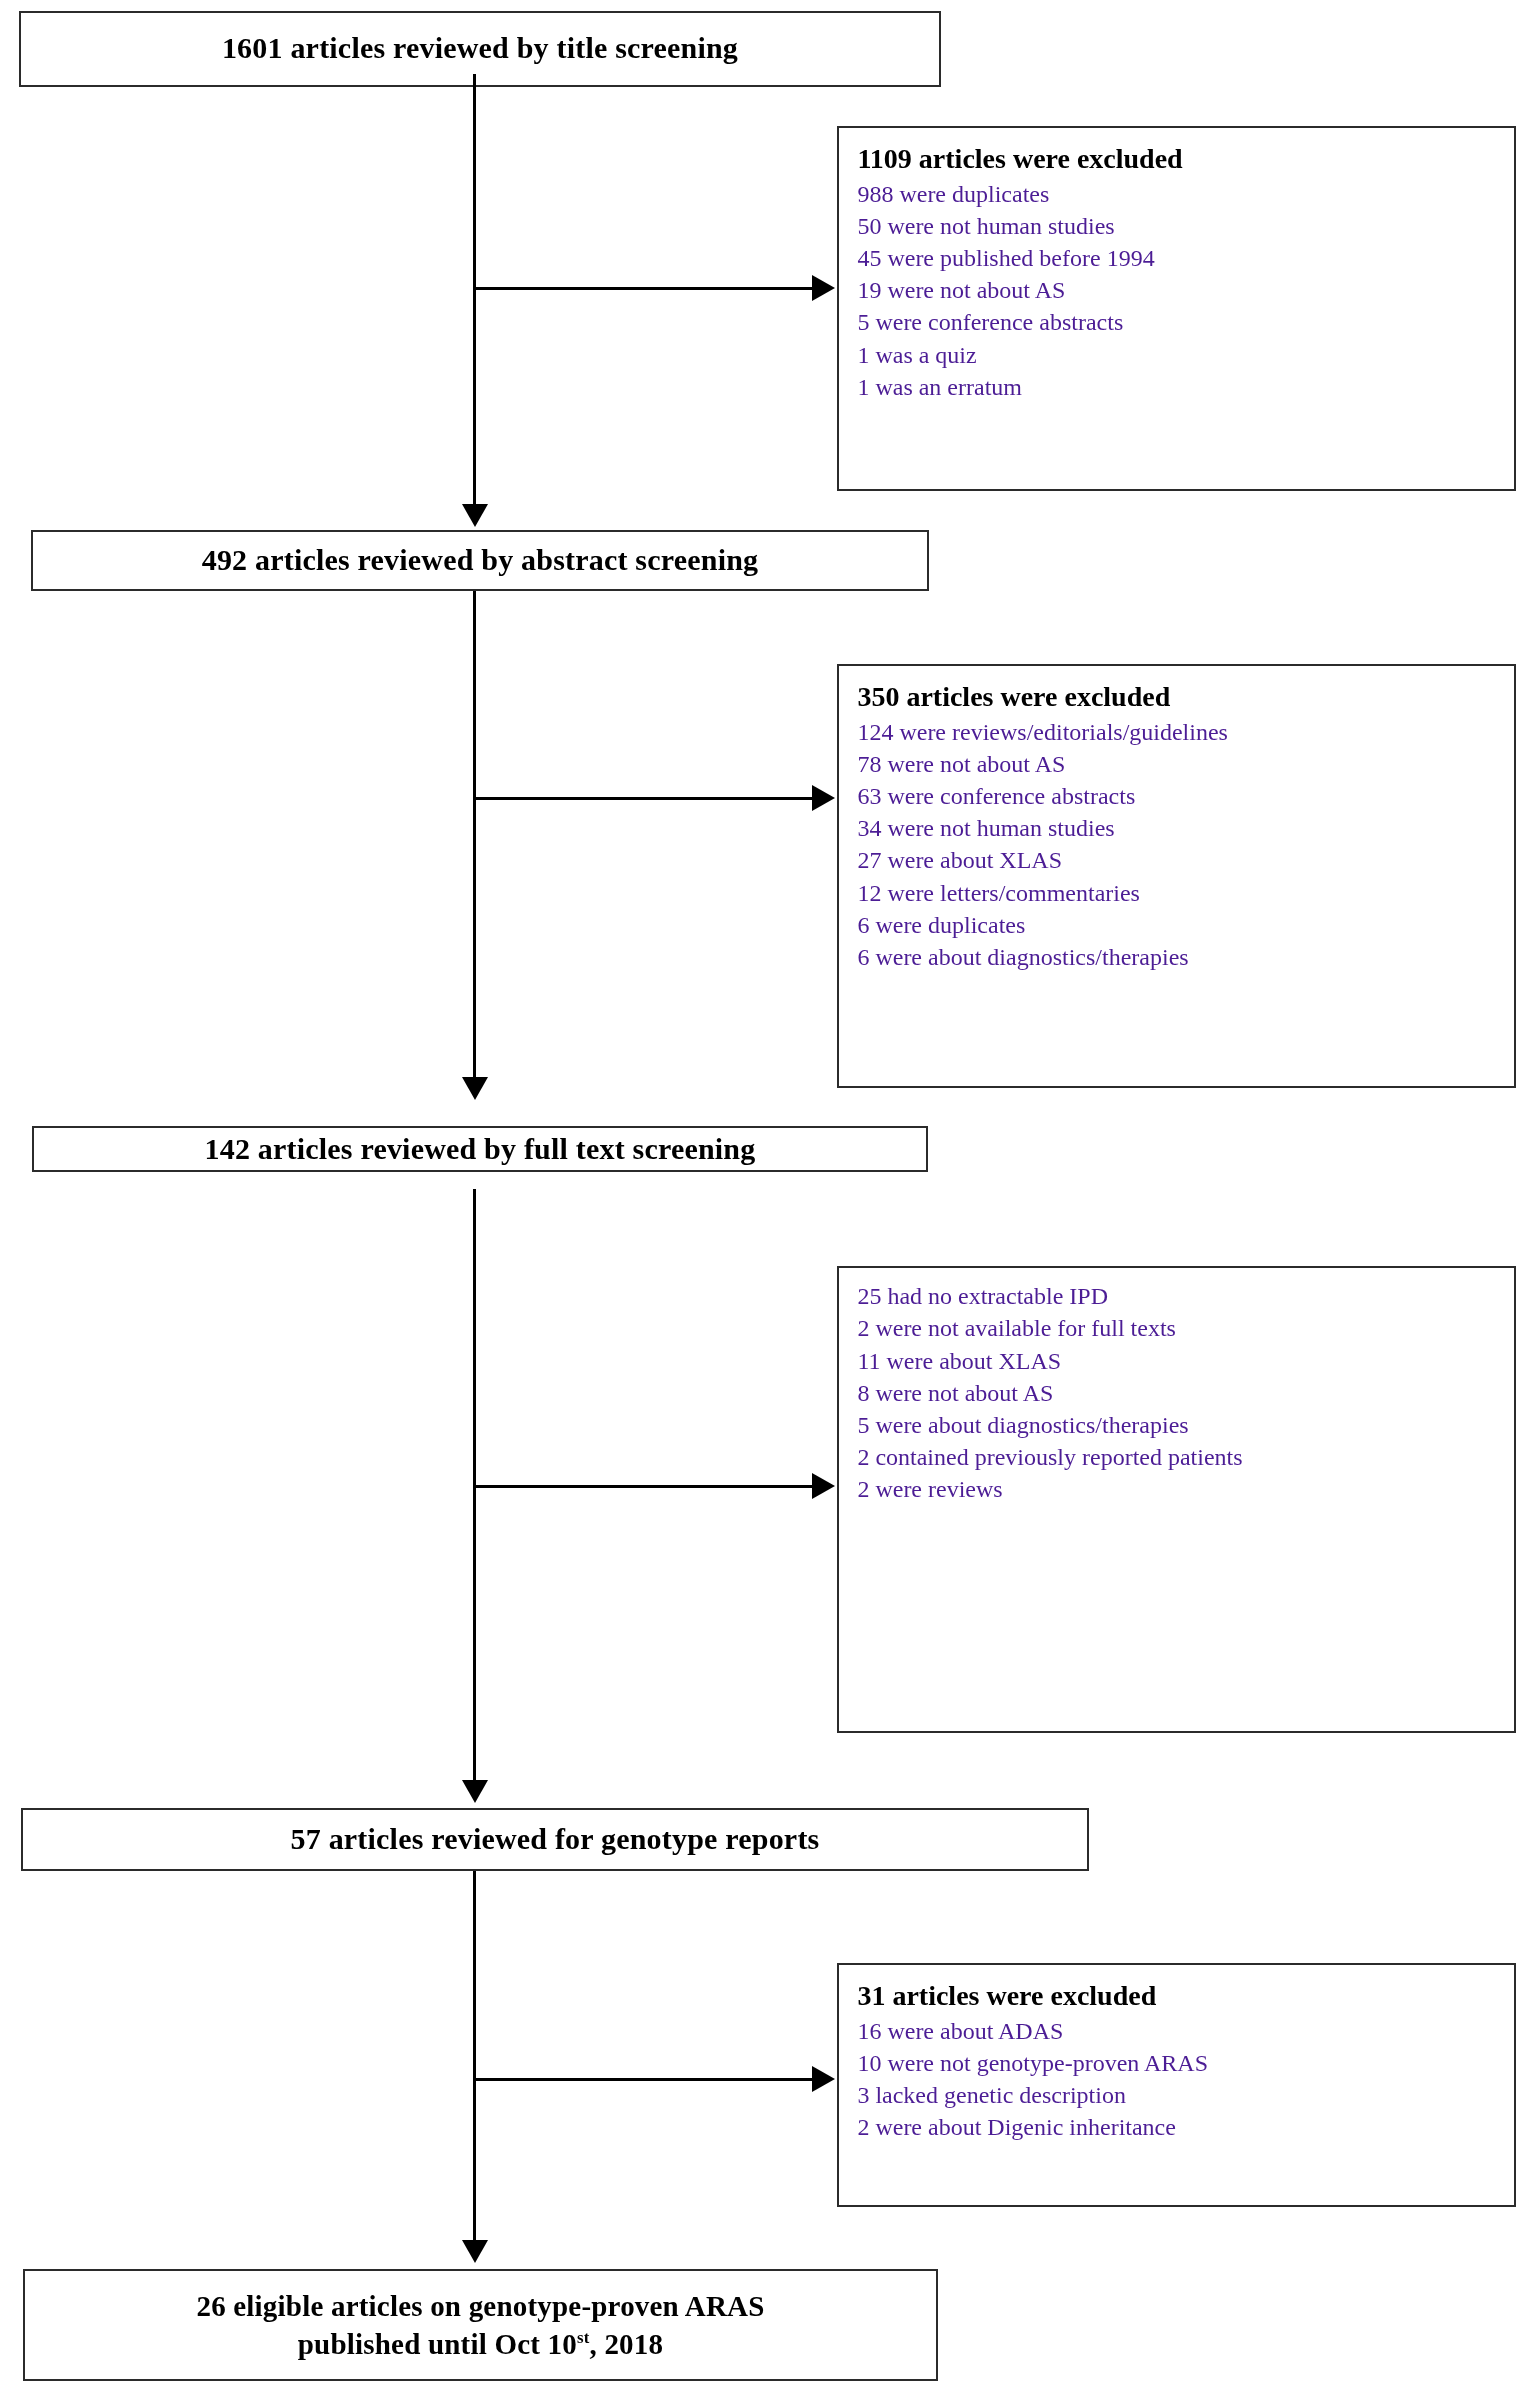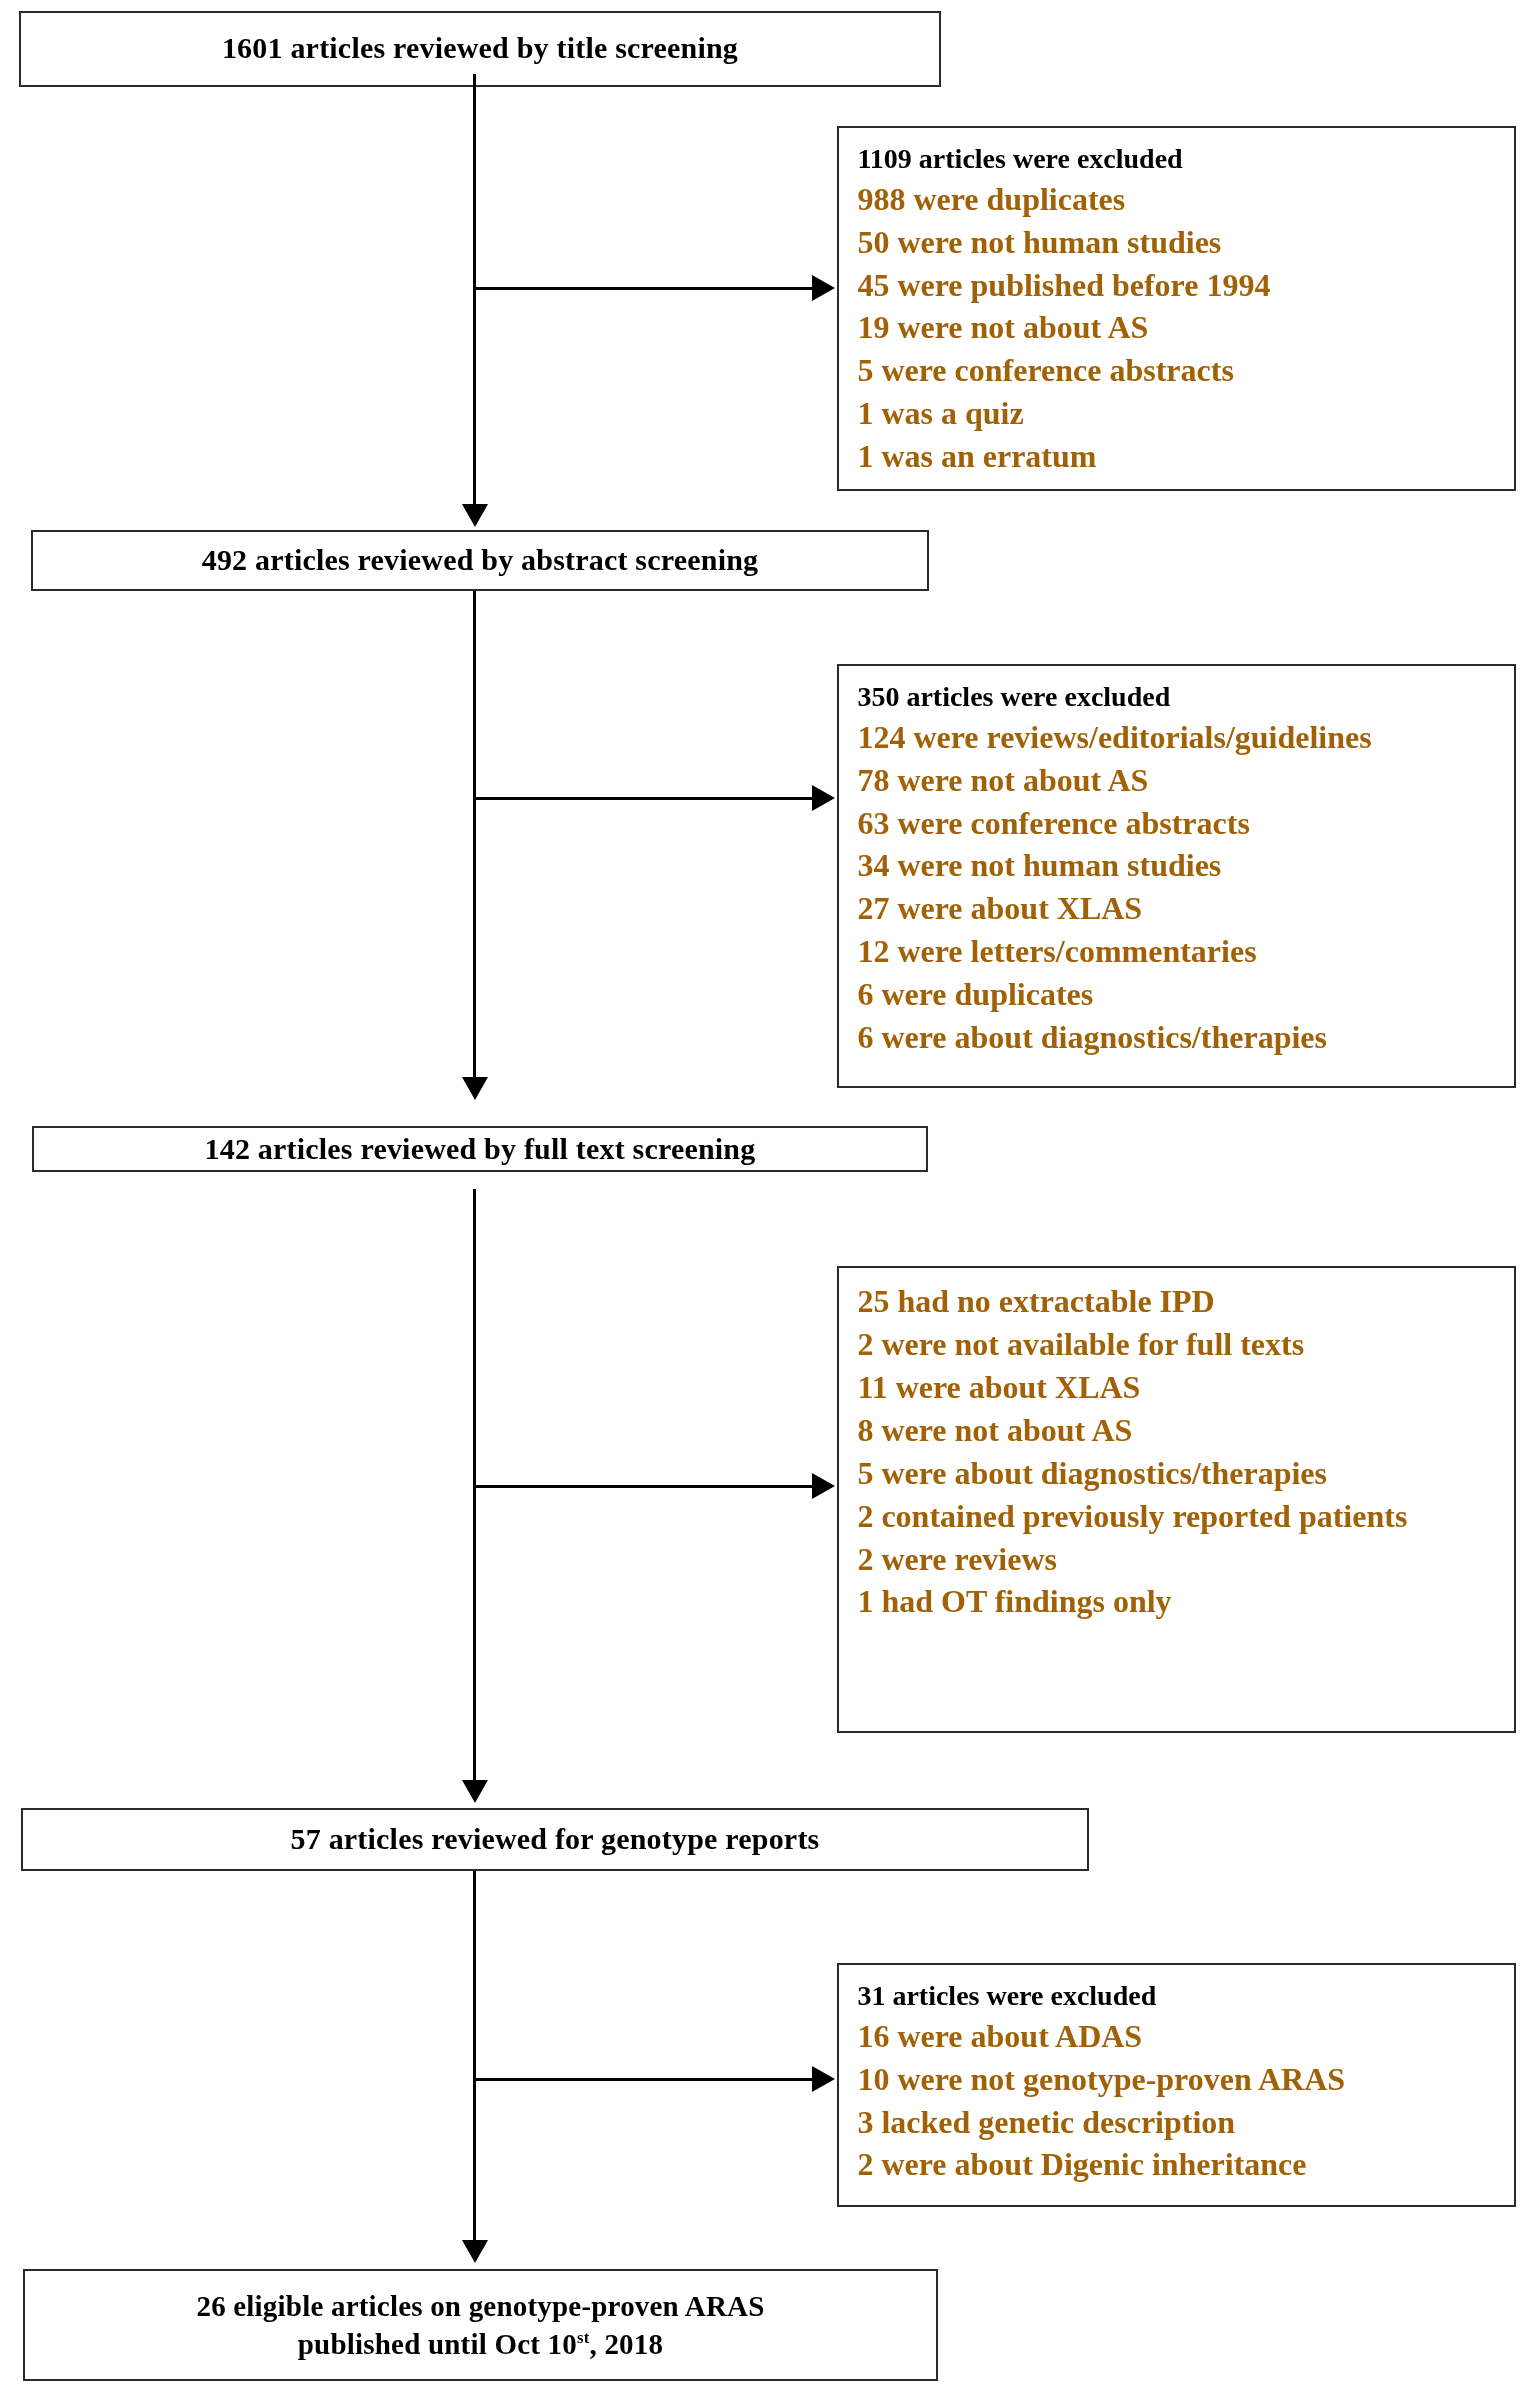--- a/index.html
+++ b/index.html
@@ -49,24 +49,24 @@
     padding: 12.3px 13.8px 10.7px 18.4px;
   }
   .excl-head {
     font-weight: bold;
     font-size: 28px;
     line-height: 1.34;
     color: #000000;
     white-space: nowrap;
   }
   .excl-line {
-    font-weight: bold;
-    font-size: 32px;
+    font-weight: normal;
+    font-size: 24px;
     line-height: 1.34;
-    color: #a16207;
+    color: #4c1d95;
     white-space: nowrap;
   }
 
   
   .vline {
     position: absolute;
     width: 3.1px;
     background: #000000;
   }
   .hline {
@@ -157,21 +157,20 @@
   <div class="arrow-right" style="left:812px; top:1473px;"></div>
 
   <div class="box excl-box" style="left:837px; top:1266px; width:679px; height:467px;">
     <div class="excl-line">25 had no extractable IPD</div>
     <div class="excl-line">2 were not available for full texts</div>
     <div class="excl-line">11 were about XLAS</div>
     <div class="excl-line">8 were not about AS</div>
     <div class="excl-line">5 were about diagnostics/therapies</div>
     <div class="excl-line">2 contained previously reported patients</div>
     <div class="excl-line">2 were reviews</div>
-    <div class="excl-line">1 had OT findings only</div>
   </div>
 
   <div class="box stage-box" style="left:21px; top:1808px; width:1068px; height:63px;">
     <div class="stage-title">57 articles reviewed for genotype reports</div>
   </div>
 
   <div class="vline" style="left:473px; top:1871px; height:372px;"></div>
   <div class="arrow-down" style="left:462px; top:2240px;"></div>
 
   <div class="hline" style="left:475px; top:2078px; width:339px;"></div>

